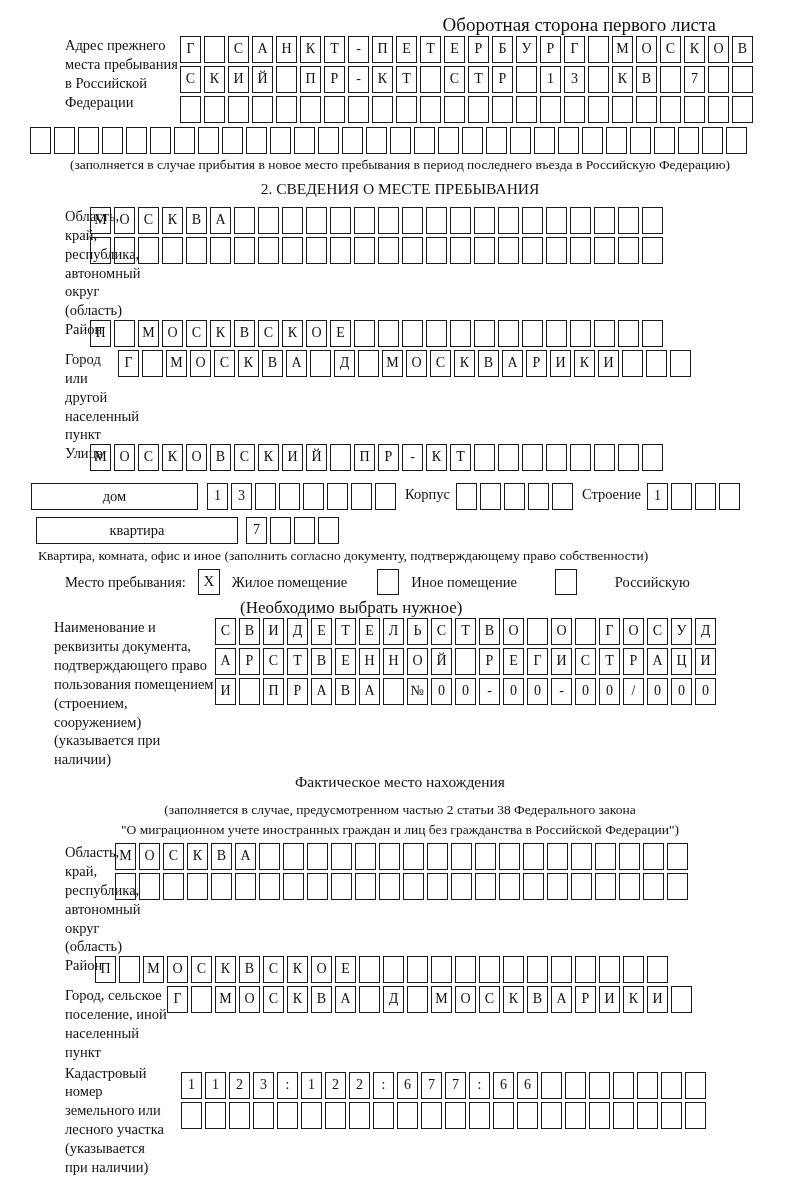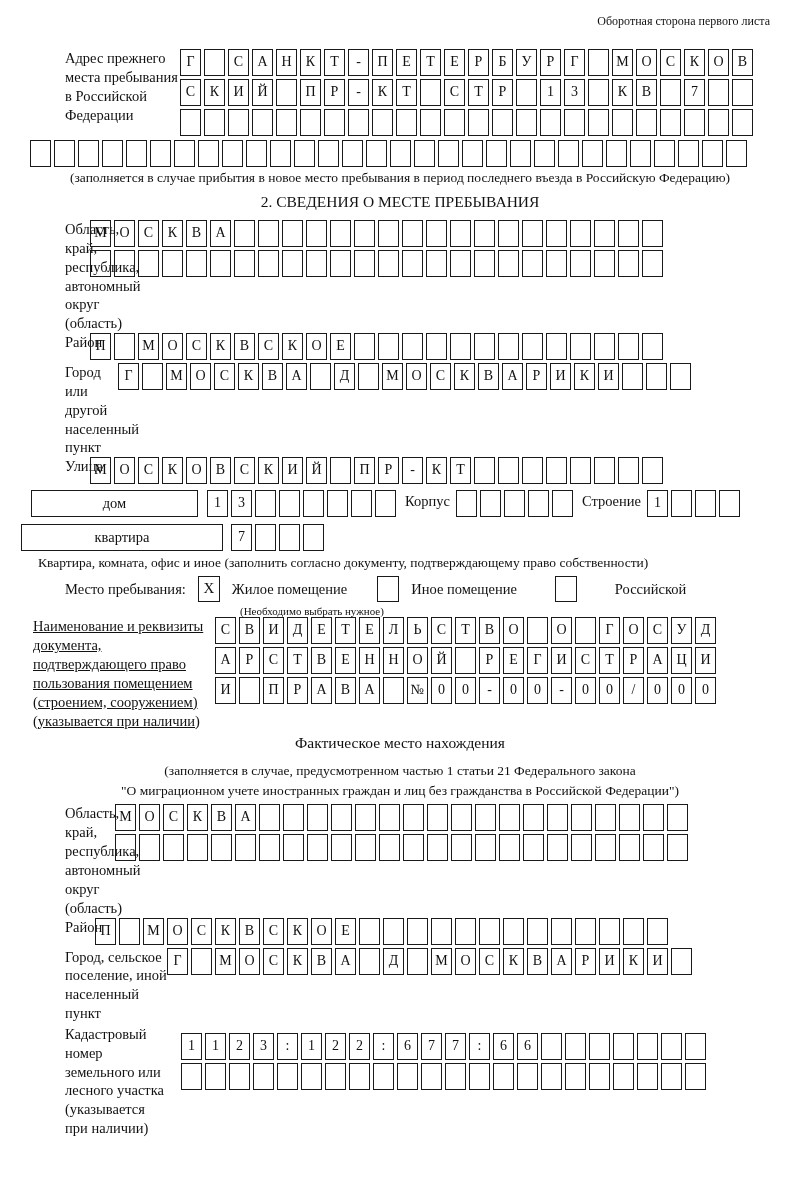--- a/index.html
+++ b/index.html
@@ -5,21 +5,21 @@
   * { box-sizing: border-box; }
   html, body { margin: 0; padding: 0; background: #ffffff; }
   body {
     width: 800px; min-height: 1180px;
     font-family: "Liberation Serif", "DejaVu Serif", serif;
     color: #111; font-size: 14.5px;
   }
   .page { width: 800px; min-height: 1180px; position: relative; padding-top: 14px; }
 
   .header-right {
-    text-align: right; padding-right: 30px; font-size: 12px; margin-bottom: 20px;
+    text-align: right; padding-right: 84px; font-size: 19px; 
   }
 
   .frow { display: flex; align-items: flex-start; }
   .lbl { line-height: 1.3; flex: none; }
 
   .grid-row { white-space: nowrap; height: 27px; margin-bottom: 3px; }
   .cell {
     display: inline-block; width: 21px; height: 27px;
     border: 1.6px solid #1a1a1a; margin-right: 3px;
     text-align: center; line-height: 23px; font-size: 14px;
@@ -29,50 +29,50 @@
   .note { font-size: 13.5px; }
   .note-center { text-align: center; font-size: 13.5px; }
   .sec-title { text-align: center; font-weight: normal; font-size: 15.5px; margin: 7px 0 9px 0; }
 
   
   .addr-label   { padding-left: 65px; width: 180px; }
   .reg-label    { padding-left: 65px; width: 90px;  }
   .dist-label   { padding-left: 65px; width: 90px;  }
   .city-label   { padding-left: 65px; width: 118px; }
   .street-label { padding-left: 65px; width: 90px;  }
-  .doc-label    { padding-left: 33px; width: 215px; text-decoration: underline; }
+  .doc-label    { padding-left: 54px; width: 215px; }
   .reg2-label   { padding-left: 65px; width: 115px; }
   .dist2-label  { padding-left: 65px; width: 95px;  }
   .city2-label  { padding-left: 65px; width: 167px; }
   .cad-label    { padding-left: 65px; width: 165px; }
 
   .fullrow { margin-left: 30px; margin-top: 1px; }
 
-  .house-row { display: flex; align-items: flex-start; margin-left: 31px; margin-top: 3px; height: 30px; }
+  .house-row { display: flex; align-items: flex-start; margin-left: 31px; margin-top: 9px; height: 30px; }
   .label-box {
     border: 1.6px solid #1a1a1a; height: 27px; text-align: center;
     line-height: 24px; font-size: 14.5px; flex: none;
   }
   .house-box { width: 167px; margin-right: 9px; }
   .apt-box   { width: 202px; margin-right: 8px; }
   .inline-word { padding: 3px 6px 0 6px; flex: none; }
 
-  .apt-row { display: flex; align-items: flex-start; margin-left: 21px; margin-top: 4px; height: 30px; }
+  .apt-row { display: flex; align-items: flex-start; margin-left: 36px; margin-top: 4px; height: 30px; }
 
   .small-note { margin-left: 38px; margin-top: 1px; margin-bottom: 4px; }
 
   .stay-row { display: flex; align-items: center; margin-left: 65px; margin-top: 2px; height: 28px; }
   .chk {
     display: inline-block; width: 22px; height: 26px; border: 1.6px solid #1a1a1a;
     text-align: center; line-height: 23px; font-size: 15px; flex: none;
   }
   .stay-row .gap-s { width: 12px; flex: none; }
   .stay-row .gap-m { width: 30px; flex: none; }
   .stay-row .gap-l { width: 38px; flex: none; }
-  .stay-note { margin-left: 240px; font-size: 11px; margin-top: 2px; }
+  .stay-note { margin-left: 240px; font-size: 17px; margin-top: 2px; }
 
   .fact-note { text-align: center; font-size: 13.5px; line-height: 1.45; }
   .mt2 { margin-top: 2px; gap: 16px; } .mt4 { margin-top: 4px; } .mt6 { }
 </style>
 </head>
 <body>
 
 <div class="page">
 
   <div class="header-right">Оборотная сторона первого листа</div>
@@ -134,35 +134,35 @@
     <span class="chk">X</span>
     <span class="gap-s"></span>
     <span>Жилое помещение</span>
     <span class="gap-m"></span>
     <span class="chk"></span>
     <span class="gap-s"></span>
     <span>Иное помещение</span>
     <span class="gap-l"></span>
     <span class="chk"></span>
     <span class="gap-l"></span>
-    <span>Российской</span>
+    <span>Российскую</span>
   </div>
   <div class="stay-note">(Необходимо выбрать нужное)</div>
 
   <div class="frow mt6">
     <div class="lbl doc-label">Наименование и реквизиты документа, подтверждающего право пользования помещением (строением, сооружением) (указывается при наличии)</div>
     <div>
       <div class="grid-row"><span class="cell">С</span><span class="cell">В</span><span class="cell">И</span><span class="cell">Д</span><span class="cell">Е</span><span class="cell">Т</span><span class="cell">Е</span><span class="cell">Л</span><span class="cell">Ь</span><span class="cell">С</span><span class="cell">Т</span><span class="cell">В</span><span class="cell">О</span><span class="cell"></span><span class="cell">О</span><span class="cell"></span><span class="cell">Г</span><span class="cell">О</span><span class="cell">С</span><span class="cell">У</span><span class="cell">Д</span></div>
       <div class="grid-row"><span class="cell">А</span><span class="cell">Р</span><span class="cell">С</span><span class="cell">Т</span><span class="cell">В</span><span class="cell">Е</span><span class="cell">Н</span><span class="cell">Н</span><span class="cell">О</span><span class="cell">Й</span><span class="cell"></span><span class="cell">Р</span><span class="cell">Е</span><span class="cell">Г</span><span class="cell">И</span><span class="cell">С</span><span class="cell">Т</span><span class="cell">Р</span><span class="cell">А</span><span class="cell">Ц</span><span class="cell">И</span></div>
       <div class="grid-row"><span class="cell">И</span><span class="cell"></span><span class="cell">П</span><span class="cell">Р</span><span class="cell">А</span><span class="cell">В</span><span class="cell">А</span><span class="cell"></span><span class="cell">№</span><span class="cell">0</span><span class="cell">0</span><span class="cell">-</span><span class="cell">0</span><span class="cell">0</span><span class="cell">-</span><span class="cell">0</span><span class="cell">0</span><span class="cell">/</span><span class="cell">0</span><span class="cell">0</span><span class="cell">0</span></div>
     </div>
   </div>
 
   <div class="sec-title mt4">Фактическое место нахождения</div>
-  <div class="fact-note">(заполняется в случае, предусмотренном частью 1 статьи 21 Федерального закона</div>
+  <div class="fact-note">(заполняется в случае, предусмотренном частью 2 статьи 38 Федерального закона</div>
   <div class="fact-note">"О миграционном учете иностранных граждан и лиц без гражданства в Российской Федерации")</div>
 
   <div class="frow mt4">
     <div class="lbl reg2-label">Область, край, республика, автономный округ (область)</div>
     <div>
       <div class="grid-row"><span class="cell">М</span><span class="cell">О</span><span class="cell">С</span><span class="cell">К</span><span class="cell">В</span><span class="cell">А</span><span class="cell"></span><span class="cell"></span><span class="cell"></span><span class="cell"></span><span class="cell"></span><span class="cell"></span><span class="cell"></span><span class="cell"></span><span class="cell"></span><span class="cell"></span><span class="cell"></span><span class="cell"></span><span class="cell"></span><span class="cell"></span><span class="cell"></span><span class="cell"></span><span class="cell"></span><span class="cell"></span></div>
       <div class="grid-row"><span class="cell"></span><span class="cell"></span><span class="cell"></span><span class="cell"></span><span class="cell"></span><span class="cell"></span><span class="cell"></span><span class="cell"></span><span class="cell"></span><span class="cell"></span><span class="cell"></span><span class="cell"></span><span class="cell"></span><span class="cell"></span><span class="cell"></span><span class="cell"></span><span class="cell"></span><span class="cell"></span><span class="cell"></span><span class="cell"></span><span class="cell"></span><span class="cell"></span><span class="cell"></span><span class="cell"></span></div>
     </div>
   </div>
 

